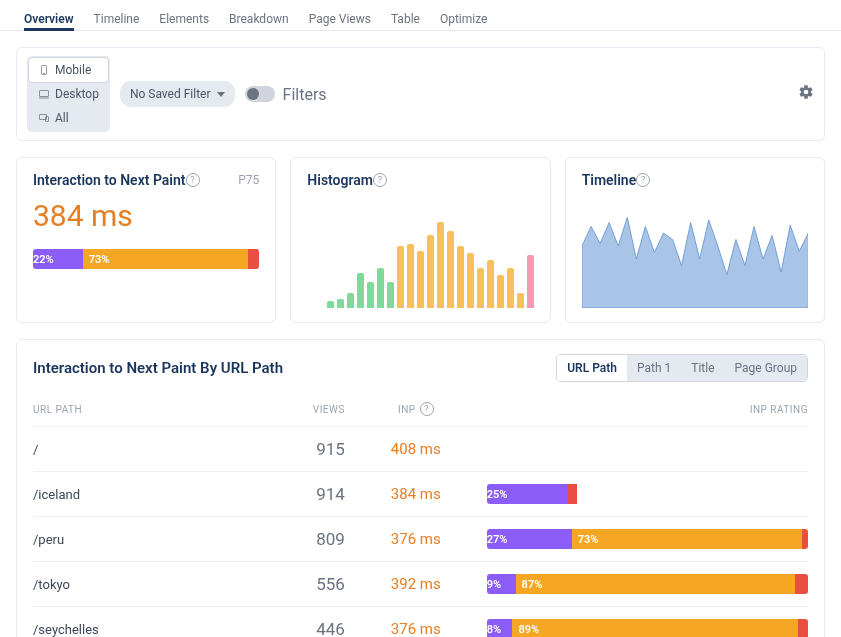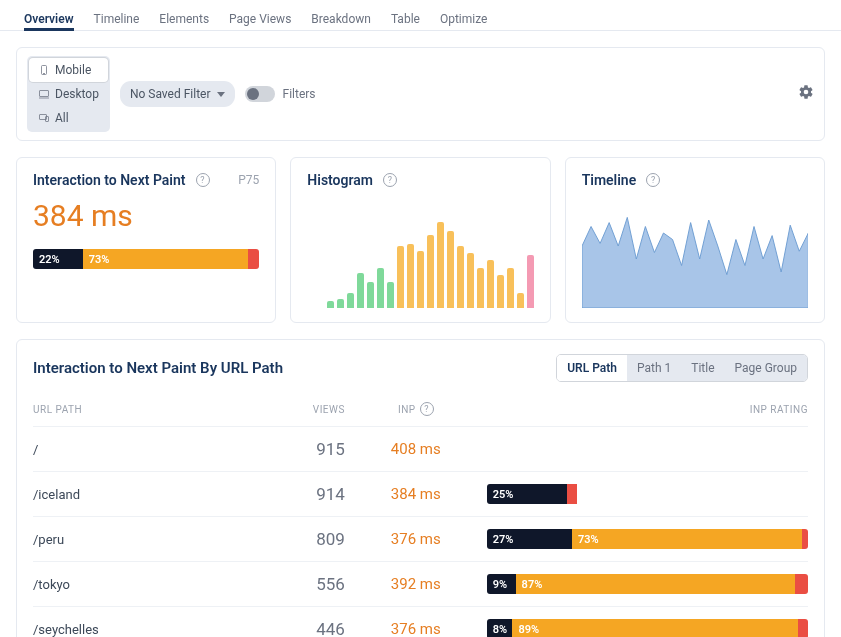--- a/index.html
+++ b/index.html
@@ -7,33 +7,33 @@
 .tabs { display: flex; gap: 20px; padding: 12px 24px 0 24px; border-bottom: 1px solid #e5e9f0; }
 .tab { font-size: 12px; color: #6b7280; padding-bottom: 2px; cursor: pointer; }
 .tab.active { color: #1a365d; font-weight: 600; border-bottom: 3px solid #1a365d; margin-bottom: -1px; }
 .toolbar { margin: 16px; border: 1px solid #e5e9f0; border-radius: 6px; padding: 8px 10px; display: flex; align-items: center; gap: 10px; }
 .seg { display: flex; background: #e5e9f0; border-radius: 5px; padding: 2px; flex-direction: column; }
 .seg-btn { display: flex; align-items: center; gap: 5px; padding: 5px 9px; font-size: 12px; color: #4b5563; border-radius: 4px; cursor: pointer; }
 .seg-btn.active { background: #fff; box-shadow: 0 0 0 1px #d1d5db; }
 .seg-btn svg { width: 12px; height: 12px; stroke: #6b7280; fill: none; stroke-width: 1.5; }
 .drop { display: flex; align-items: center; gap: 6px; background: #e5e9f0; padding: 6px 10px; border-radius: 11px; font-size: 12px; color: #4b5563; cursor: pointer; }
 .drop .tri { width: 0; height: 0; border-left: 4px solid transparent; border-right: 4px solid transparent; border-top: 5px solid #6b7280; }
-.toggle-wrap { display: flex; align-items: center; gap: 8px; font-size: 12px; color: #6b7280; }
+.toggle-wrap { display: flex; align-items: center; gap: 8px; font-size: 16px; color: #6b7280; }
 .toggle { width: 30px; height: 16px; background: #d1d5db; border-radius: 16px; position: relative; cursor: pointer; }
 .toggle .knob { position: absolute; width: 12px; height: 12px; background: #6b7280; border-radius: 50%; top: 2px; left: 2px; }
 .gear { margin-left: auto; cursor: pointer; color: #6b7280; }
 .gear svg { width: 16px; height: 16px; }
 .cards { display: flex; gap: 14px; padding: 0 16px; }
 .card { border: 1px solid #e5e9f0; border-radius: 6px; padding: 14px 16px; flex: 1; }
-.card-head { display: flex; align-items: center; gap: 10px; color: #1a365d; font-size: 14px; font-weight: 600; margin-bottom: 10px; }
+.card-head { display: flex; align-items: center; gap: 0; color: #1a365d; font-size: 14px; font-weight: 600; margin-bottom: 10px; }
 .p75 { margin-left: auto; color: #9ca3af; font-size: 12px; font-weight: 400; }
 .help-icon { display: inline-flex; align-items: center; justify-content: center; width: 14px; height: 14px; border: 1px solid #9ca3af; border-radius: 50%; font-size: 9px; color: #9ca3af; font-weight: 400; }
 .big-metric { font-size: 30px; color: #E67E22; font-weight: 400; margin: 10px 0 16px 0; }
 .rating-bar { display: flex; height: 20px; border-radius: 3px; overflow: hidden; font-size: 11px; font-weight: 600; color: #fff; }
-.rating-bar .seg-good { background: #0f172a; display: flex; align-items: center; padding-left: 6px; }
+.rating-bar .seg-good { background: #8b5cf6; display: flex; align-items: center; }
 .rating-bar .seg-ok { background: #F5A623; display: flex; align-items: center; padding-left: 6px; }
 .rating-bar .seg-bad { background: #EA4E43; display: flex; align-items: center; padding-left: 6px; }
 .histo { display: flex; align-items: flex-end; gap: 3px; height: 110px; }
 .histo .bar { flex: 1; border-radius: 2px 2px 0 0; }
 .timeline-card { padding: 14px 16px 0 16px; overflow: hidden; }
 .tl-svg { width: 100%; height: 110px; display: block; }
 .detail { margin: 16px; border: 1px solid #e5e9f0; border-radius: 6px; padding: 14px 16px 0 16px; }
 .detail-head { display: flex; align-items: center; justify-content: space-between; margin-bottom: 14px; }
 .detail-title { color: #1a365d; font-size: 15px; font-weight: 600; }
 .group-seg { display: flex; border: 1px solid #d1d5db; border-radius: 5px; overflow: hidden; }
@@ -49,22 +49,22 @@
 .row .views { color: #6b7280; text-align: right; font-size: 17px; }
 .row .inp { color: #E67E22; text-align: center; font-size: 15px; font-weight: 400; }
 </style>
 </head>
 <body>
 
 <div class="tabs">
     <div class="tab active">Overview</div>
     <div class="tab">Timeline</div>
     <div class="tab">Elements</div>
+    <div class="tab">Breakdown</div>
     <div class="tab">Page Views</div>
-    <div class="tab">Breakdown</div>
     <div class="tab">Table</div>
     <div class="tab">Optimize</div>
   </div>
 
 <div class="toolbar">
   <div class="seg">
       <div class="seg-btn active">
         <svg viewBox="0 0 24 24">
           <rect x="7" y="3" width="10" height="18" rx="2"></rect>
           <line x1="10" y1="19" x2="14" y2="19"></line>

